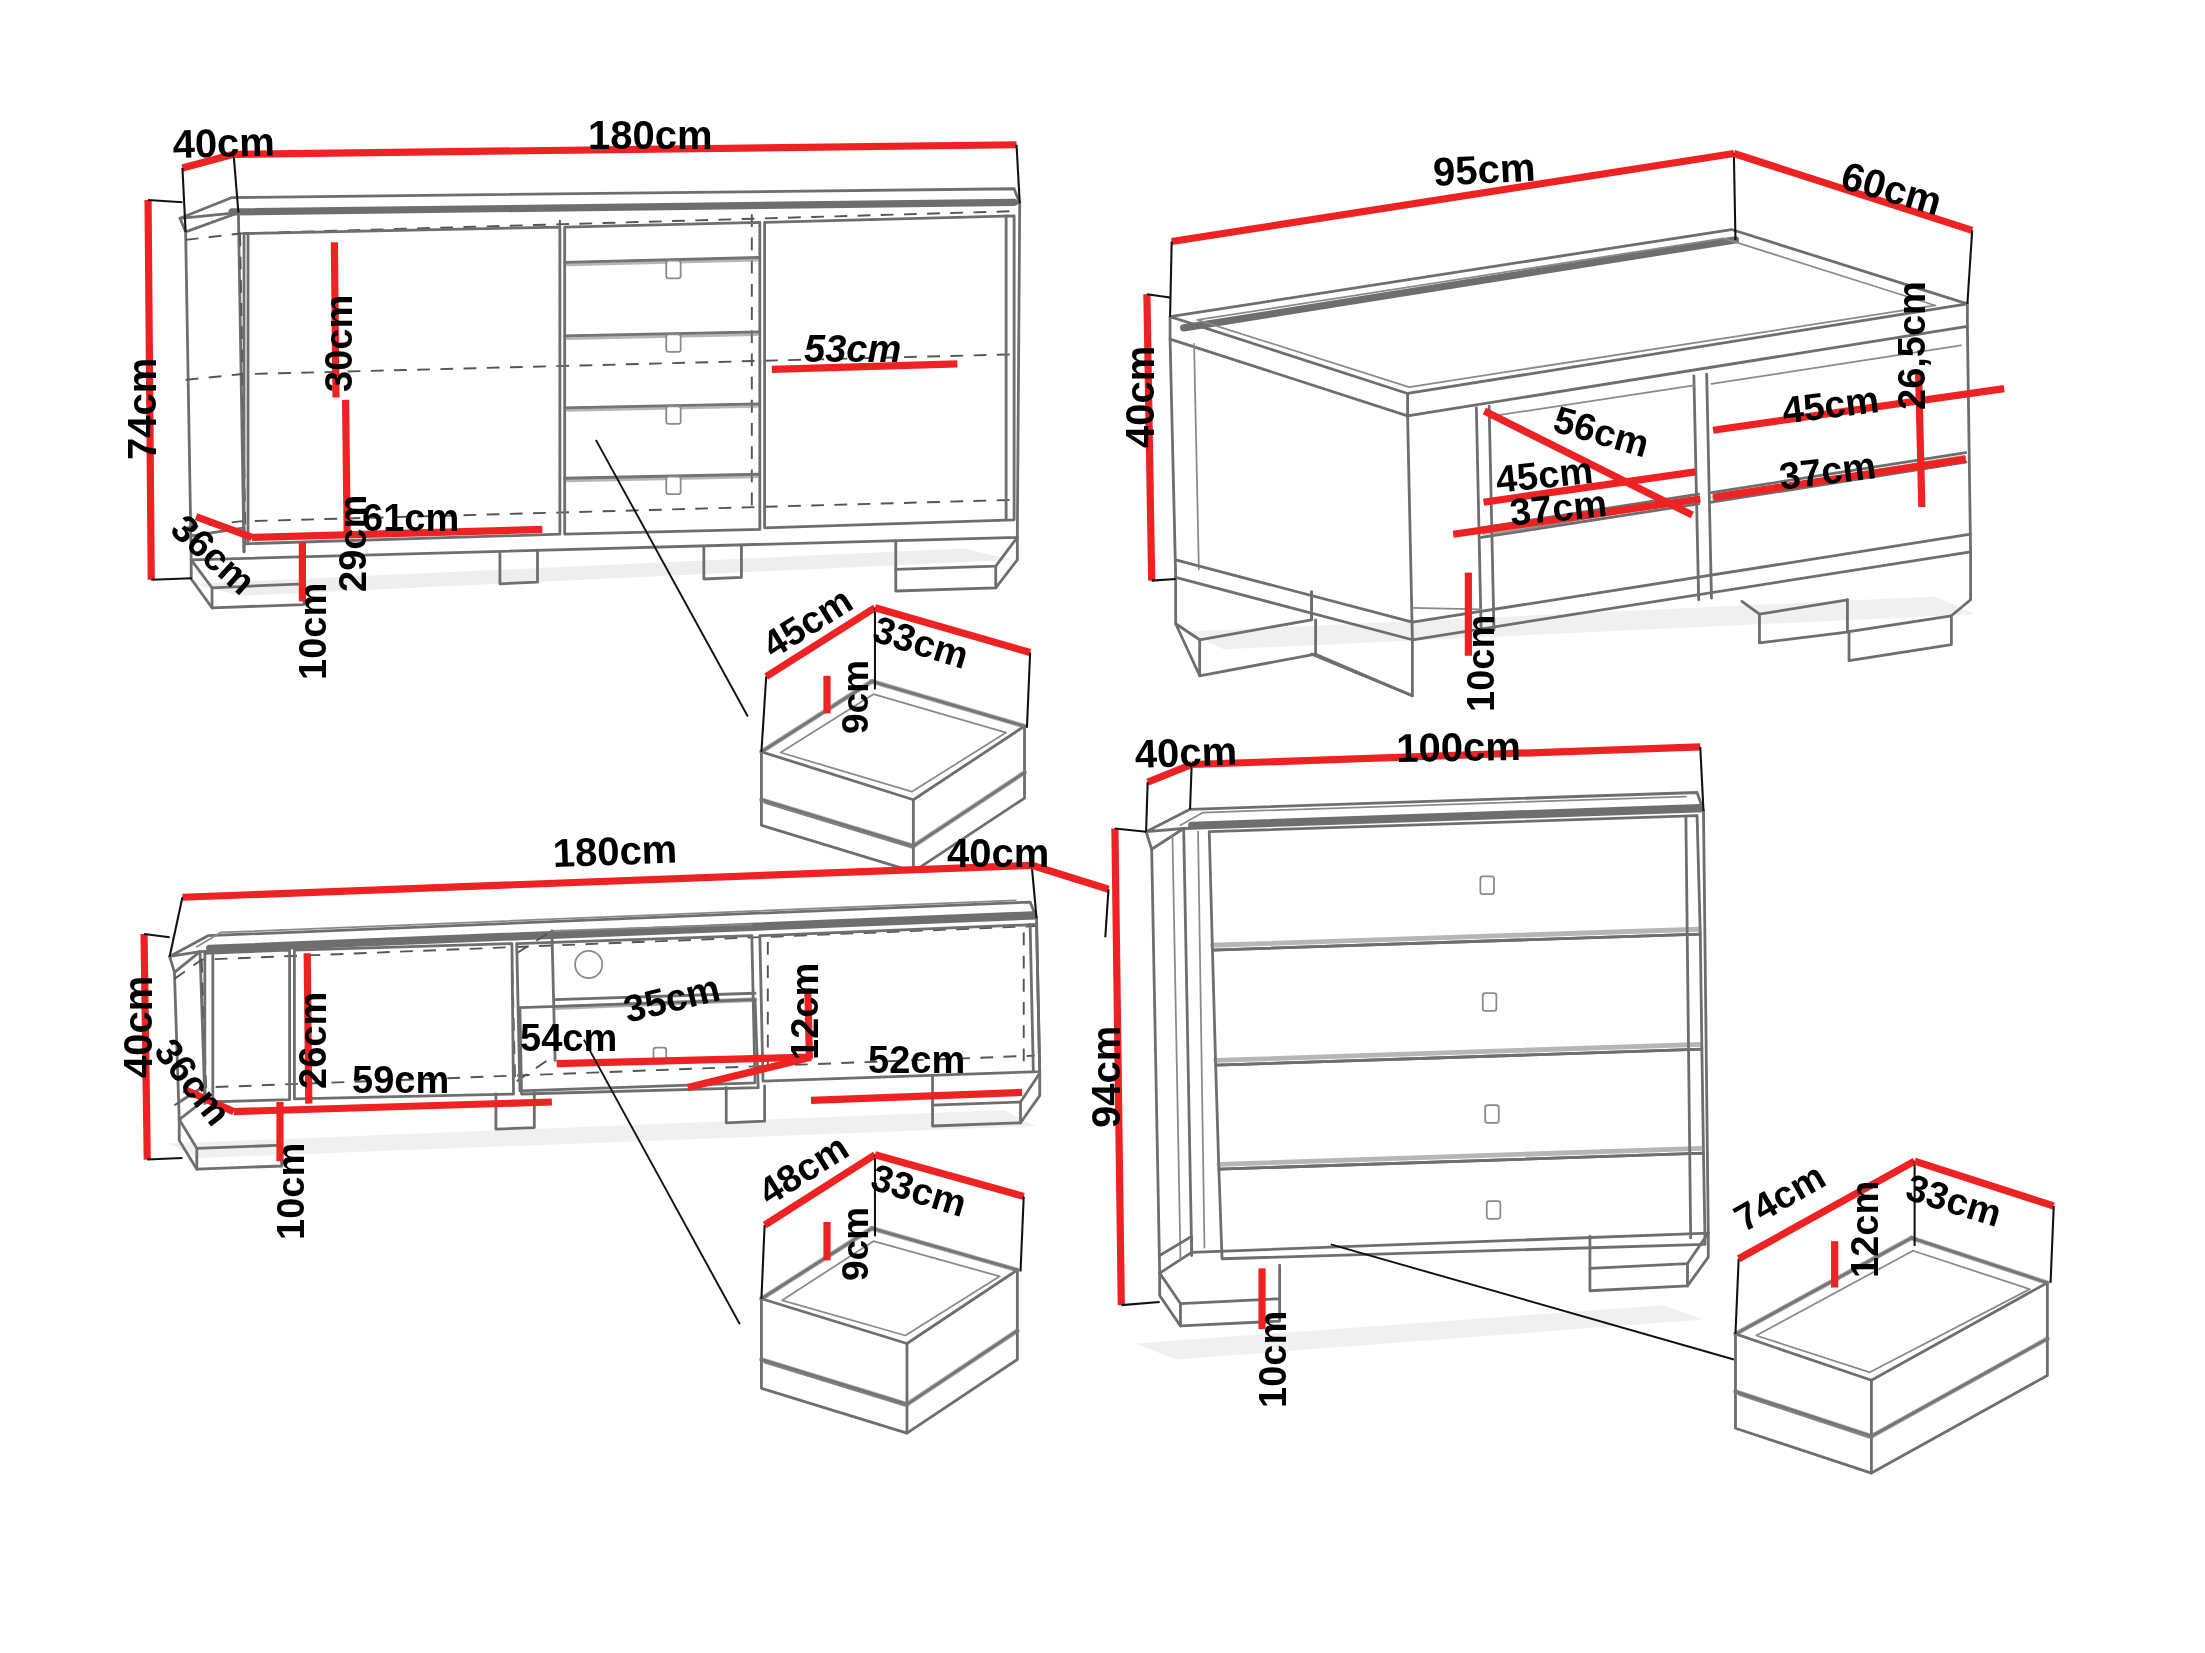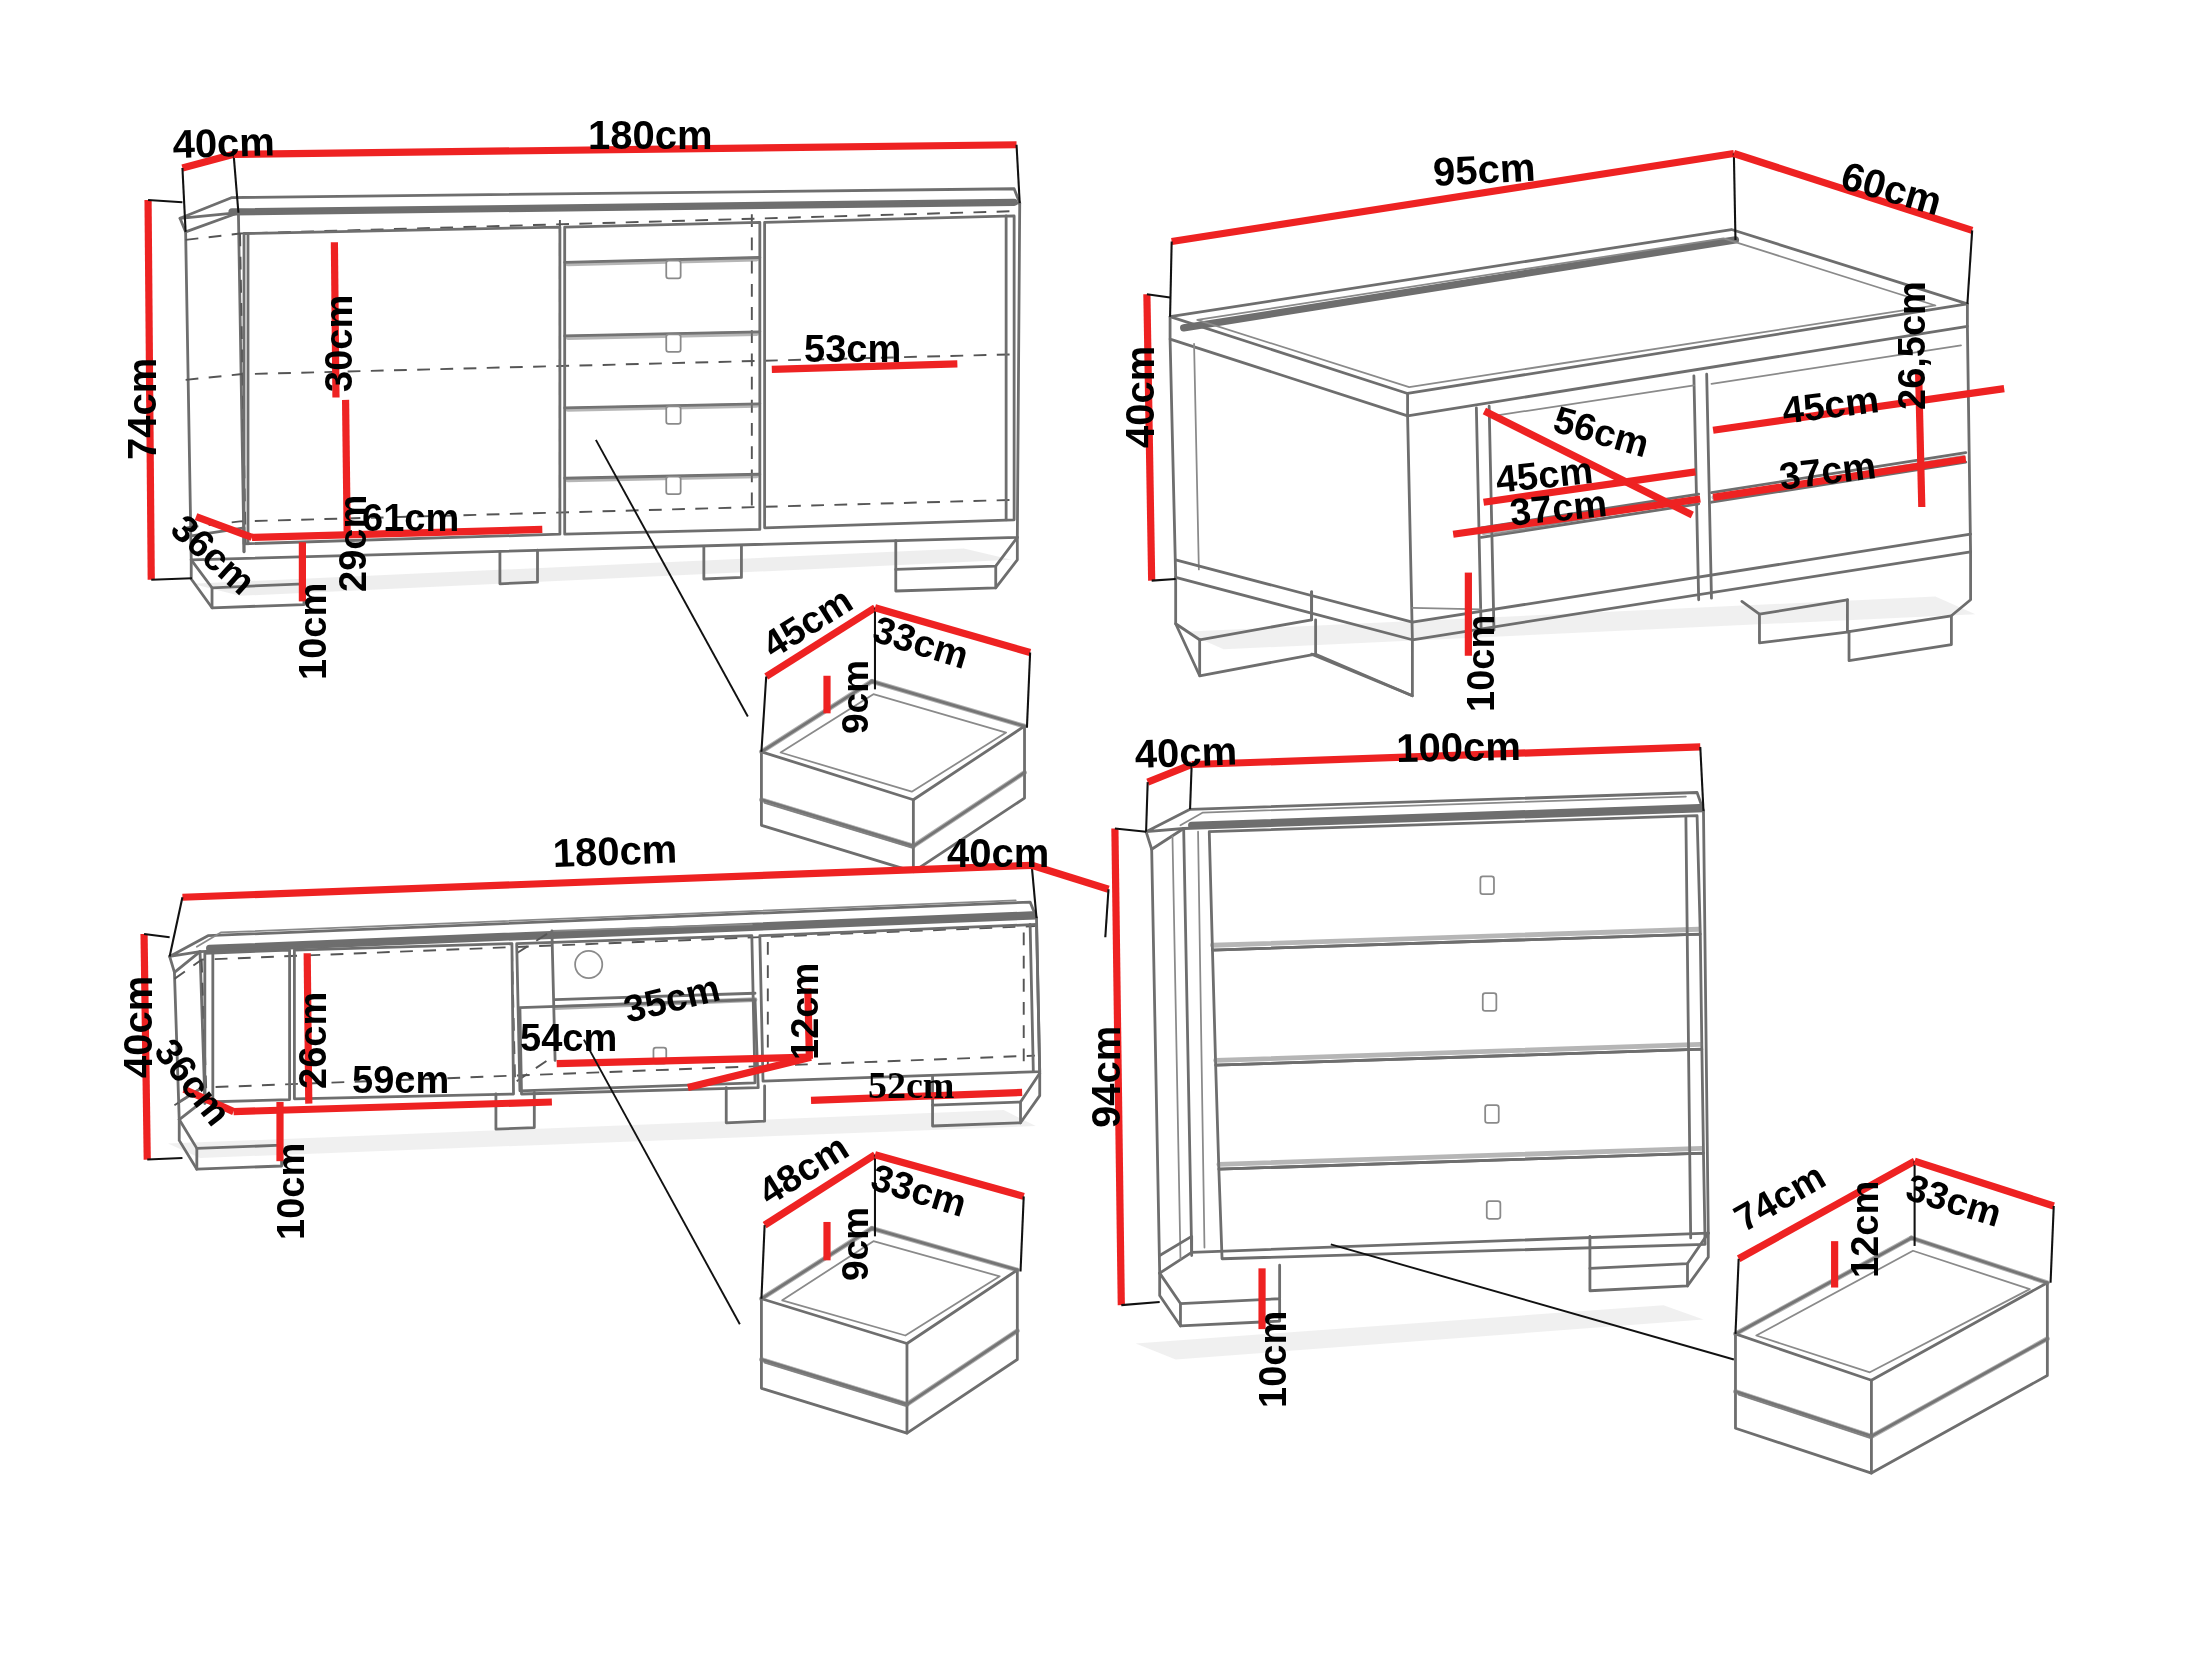--- a/index.html
+++ b/index.html
@@ -427,21 +427,21 @@
   </div>
   <div class="dimlabel" style="left:588px; top:115px; font-size:40px;">
     <b>180cm</b>
   </div>
   <div class="dimlabel" style="left:122px; top:460px; font-size:40px; transform:rotate(-90deg);">
     <b>74cm</b>
   </div>
   <div class="dimlabel" style="left:320px; top:392px; font-size:38px; transform:rotate(-90deg);">
     <b>30cm</b>
   </div>
-  <div class="dimlabel" style="left:804px; top:330px; font-size:38px;">
+  <div class="dimlabel" style="left:804px; top:330px; font-size:38px;font-style:italic;">
     <b>53cm</b>
   </div>
   <div class="dimlabel" style="left:190px; top:508px; font-size:38px; transform:rotate(42deg);">
     <b>36cm</b>
   </div>
   <div class="dimlabel" style="left:334px; top:592px; font-size:38px; transform:rotate(-90deg);">
     <b>29cm</b>
   </div>
   <div class="dimlabel" style="left:362px; top:499px; font-size:38px;">
     <b>61cm</b>
@@ -511,21 +511,21 @@
   </div>
   <div class="dimlabel" style="left:520px; top:1019px; font-size:38px;">
     <b>54cm</b>
   </div>
   <div class="dimlabel" style="left:620px; top:992px; font-size:38px; transform:rotate(-14deg);">
     <b>35cm</b>
   </div>
   <div class="dimlabel" style="left:786px; top:1060px; font-size:38px; transform:rotate(-90deg);">
     <b>12cm</b>
   </div>
-  <div class="dimlabel" style="left:868px; top:1066px; font-size:38px;font-family:Liberation Serif, serif;">
+  <div class="dimlabel" style="left:868px; top:1041px; font-size:38px;">
     <b>52cm</b>
   </div>
   <div class="dimlabel" style="left:272px; top:1240px; font-size:38px; transform:rotate(-90deg);">
     <b>10cm</b>
   </div>
 
   <div class="dimlabel" style="left:752px; top:1179px; font-size:38px; transform:rotate(-32deg);">
     <b>48cm</b>
   </div>
   <div class="dimlabel" style="left:878px; top:1158px; font-size:38px; transform:rotate(17deg);">

